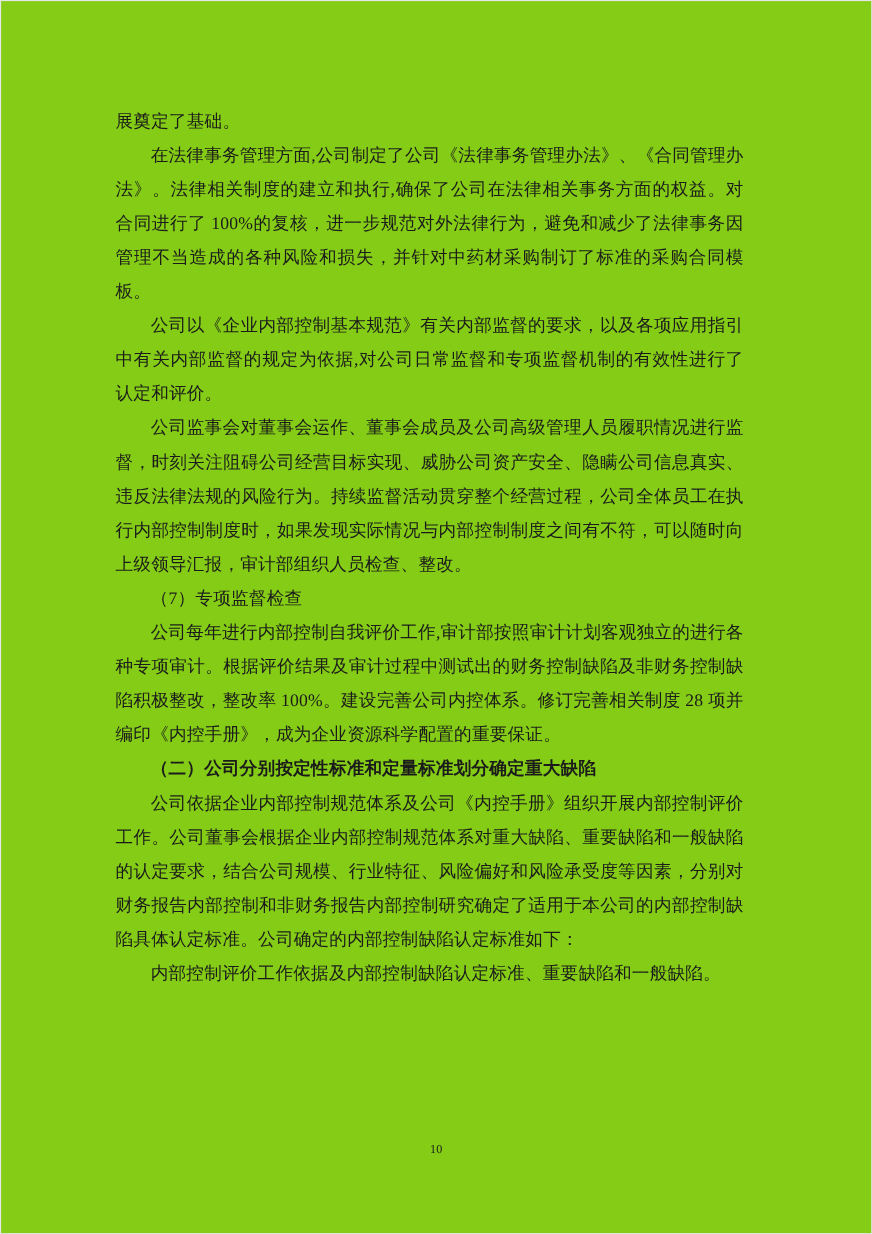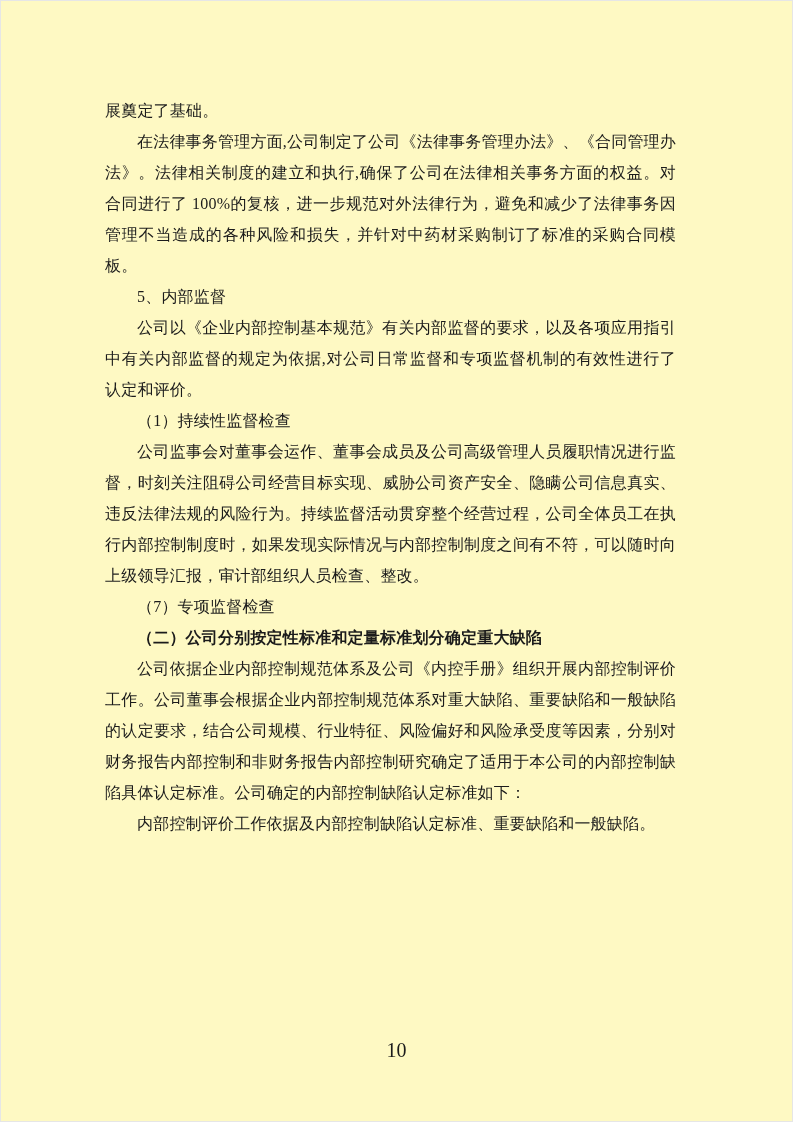--- a/index.html
+++ b/index.html
@@ -11,21 +11,21 @@
     width: 793px;
     height: 1122px;
     position: relative;
     font-family: "Liberation Serif", serif;
     color: #1b1b1b;
     overflow: hidden;
   }
   .page {
     position: absolute;
     inset: 0;
-    background: #fef9c3;
+    background: #84cc16;
     border: 1px solid #e6e6e6;
     box-sizing: border-box;
   }
   .content {
     position: absolute;
     left: 104px;
     top: 94px;
     width: 571px;
   }
   .content p {
@@ -43,34 +43,33 @@
   }
   .content p.bold {
     font-weight: bold;
   }
   .footer {
     position: absolute;
     top: 1038px;
     left: 0;
     width: 100%;
     text-align: center;
-    font-size: 20px;
+    font-size: 11px;
     color: #1b1b1b;
   }
 </style>
 </head>
 <body>
 
 <div class="page">
   <div class="content">
     <p class="no-indent">展奠定了基础。</p>
     <p>在法律事务管理方面,公司制定了公司《法律事务管理办法》、《合同管理办法》。法律相关制度的建立和执行,确保了公司在法律相关事务方面的权益。对合同进行了 100%的复核，进一步规范对外法律行为，避免和减少了法律事务因管理不当造成的各种风险和损失，并针对中药材采购制订了标准的采购合同模板。</p>
-    <p>5、内部监督</p>
     <p>公司以《企业内部控制基本规范》有关内部监督的要求，以及各项应用指引中有关内部监督的规定为依据,对公司日常监督和专项监督机制的有效性进行了认定和评价。</p>
-    <p>（1）持续性监督检查</p>
     <p>公司监事会对董事会运作、董事会成员及公司高级管理人员履职情况进行监督，时刻关注阻碍公司经营目标实现、威胁公司资产安全、隐瞒公司信息真实、违反法律法规的风险行为。持续监督活动贯穿整个经营过程，公司全体员工在执行内部控制制度时，如果发现实际情况与内部控制制度之间有不符，可以随时向上级领导汇报，审计部组织人员检查、整改。</p>
     <p>（7）专项监督检查</p>
+    <p>公司每年进行内部控制自我评价工作,审计部按照审计计划客观独立的进行各种专项审计。根据评价结果及审计过程中测试出的财务控制缺陷及非财务控制缺陷积极整改，整改率 100%。建设完善公司内控体系。修订完善相关制度 28 项并编印《内控手册》，成为企业资源科学配置的重要保证。</p>
     <p class="bold">（二）公司分别按定性标准和定量标准划分确定重大缺陷</p>
     <p>公司依据企业内部控制规范体系及公司《内控手册》组织开展内部控制评价工作。公司董事会根据企业内部控制规范体系对重大缺陷、重要缺陷和一般缺陷的认定要求，结合公司规模、行业特征、风险偏好和风险承受度等因素，分别对财务报告内部控制和非财务报告内部控制研究确定了适用于本公司的内部控制缺陷具体认定标准。公司确定的内部控制缺陷认定标准如下：</p>
     <p>内部控制评价工作依据及内部控制缺陷认定标准、重要缺陷和一般缺陷。</p>
   </div>
   <div class="footer">10</div>
 </div>
 
 </body></html>

